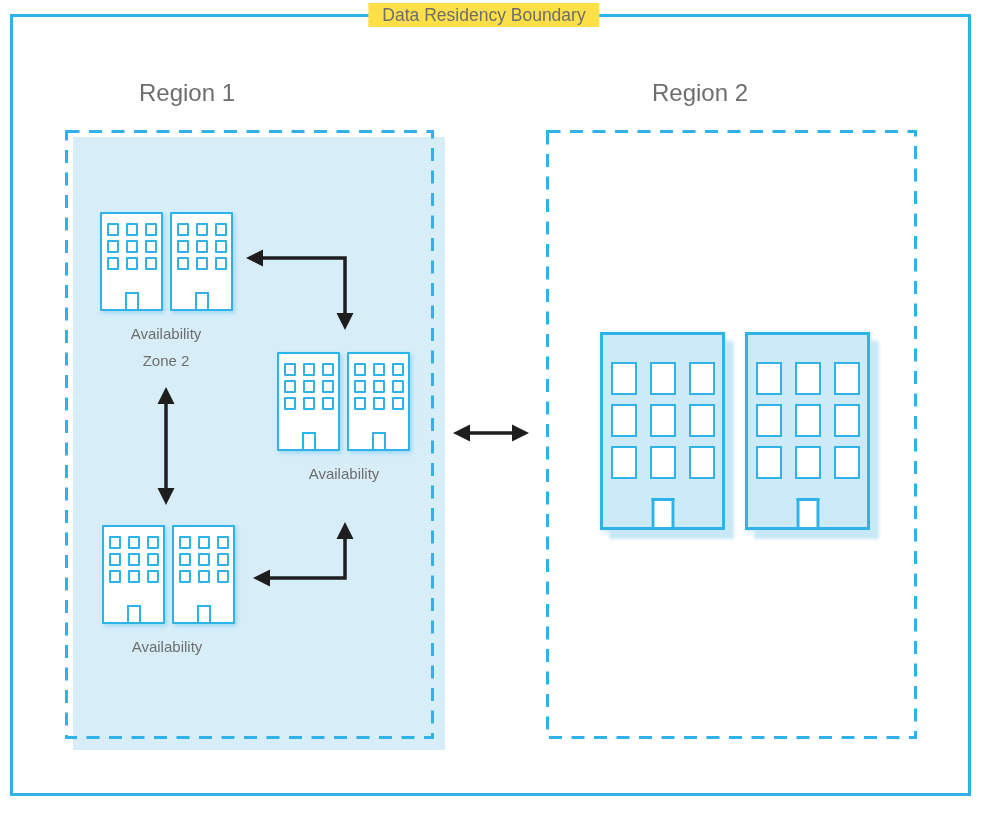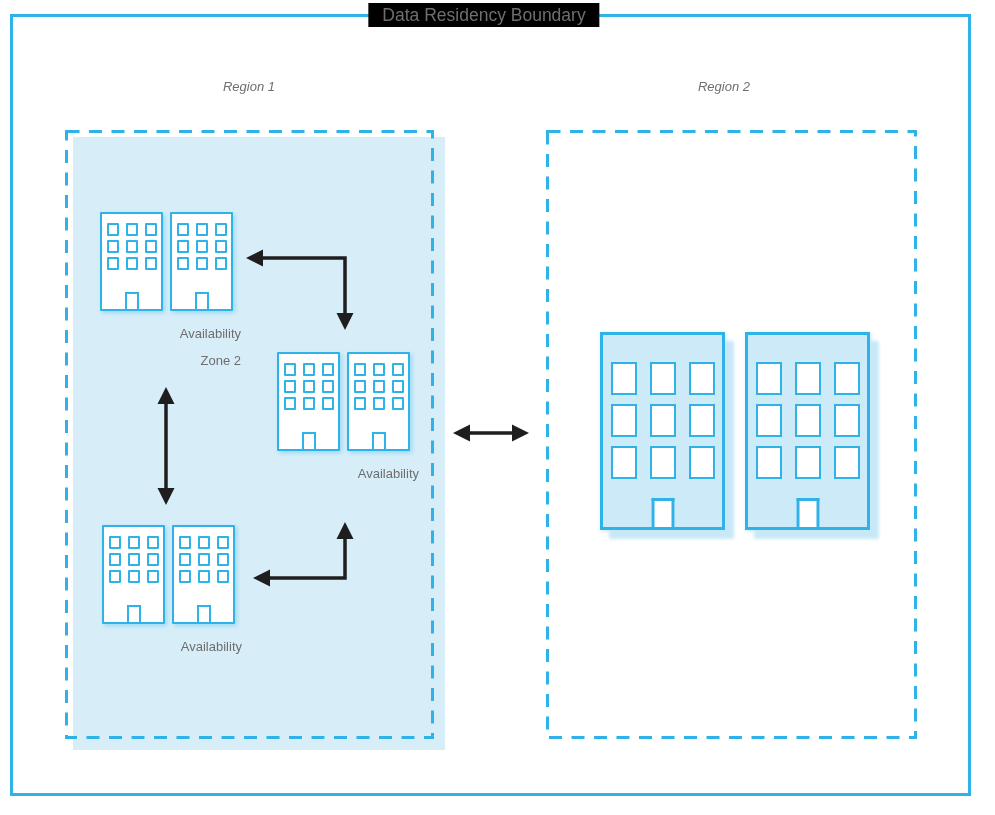--- a/index.html
+++ b/index.html
@@ -13,29 +13,29 @@
   #canvas{
     position:relative;width:995px;height:815px;background:#fff;overflow:hidden;
     font-family:"Liberation Sans","DejaVu Sans",sans-serif;
   }
   .outer-border{
     position:absolute;left:10px;top:14px;width:961px;height:782px;
     border:3px solid var(--cyan);box-sizing:border-box;
   }
   .diagram-title{
     position:absolute;left:484px;top:3px;transform:translateX(-50%);
-    background:#000000;padding:0 14px;font-size:17.5px;color:var(--gray);
+    background:#fde047;padding:0 14px;font-size:17.5px;color:var(--gray);
     white-space:nowrap;line-height:24px;
   }
   .region-label{
-    position:absolute;top:79px;width:220px;text-align:center;
-    font-size:13px;color:var(--gray);white-space:nowrap;font-style:italic;
+    position:absolute;top:79px;width:220px;text-align:left;
+    font-size:24px;color:var(--gray);white-space:nowrap;
   }
   #region1-label{left:139px;}
-  #region2-label{left:614px;}
+  #region2-label{left:652px;}
   .region1-fill{
     position:absolute;left:73px;top:137px;width:372px;height:613px;
     background:var(--region-fill);
   }
   svg.overlay{position:absolute;left:0;top:0;pointer-events:none;}
   .dashed-rect{fill:none;stroke:var(--cyan);stroke-width:3;stroke-dasharray:13 9.5;}
   .arrow-line{fill:none;stroke:var(--arrow);stroke-width:3.5;}
   .arrow-head{fill:var(--arrow);stroke:none;}
   
   .bldg{
@@ -69,22 +69,22 @@
   .bldg-lg .windows .win{
     width:26px;height:33px;background:#fff;border:2.5px solid var(--cyan);
     box-sizing:border-box;
   }
   .bldg-lg .door{
     position:absolute;bottom:0;left:50%;transform:translateX(-50%);
     width:23px;height:29px;background:#fff;border:3px solid var(--cyan);
     border-bottom:none;box-sizing:border-box;
   }
   .zone-label{
-    position:absolute;width:150px;text-align:right;
-    font-size:13px;line-height:27px;color:var(--gray);
+    position:absolute;width:150px;text-align:center;
+    font-size:15px;line-height:27px;color:var(--gray);
   }
   #zone1-label{left:91px;top:320px;}
   #zone3-label{left:269px;top:460px;}
   #zone2-label{left:92px;top:633px;}
 </style>
 </head>
 <body>
 
 <div id="canvas">
 

